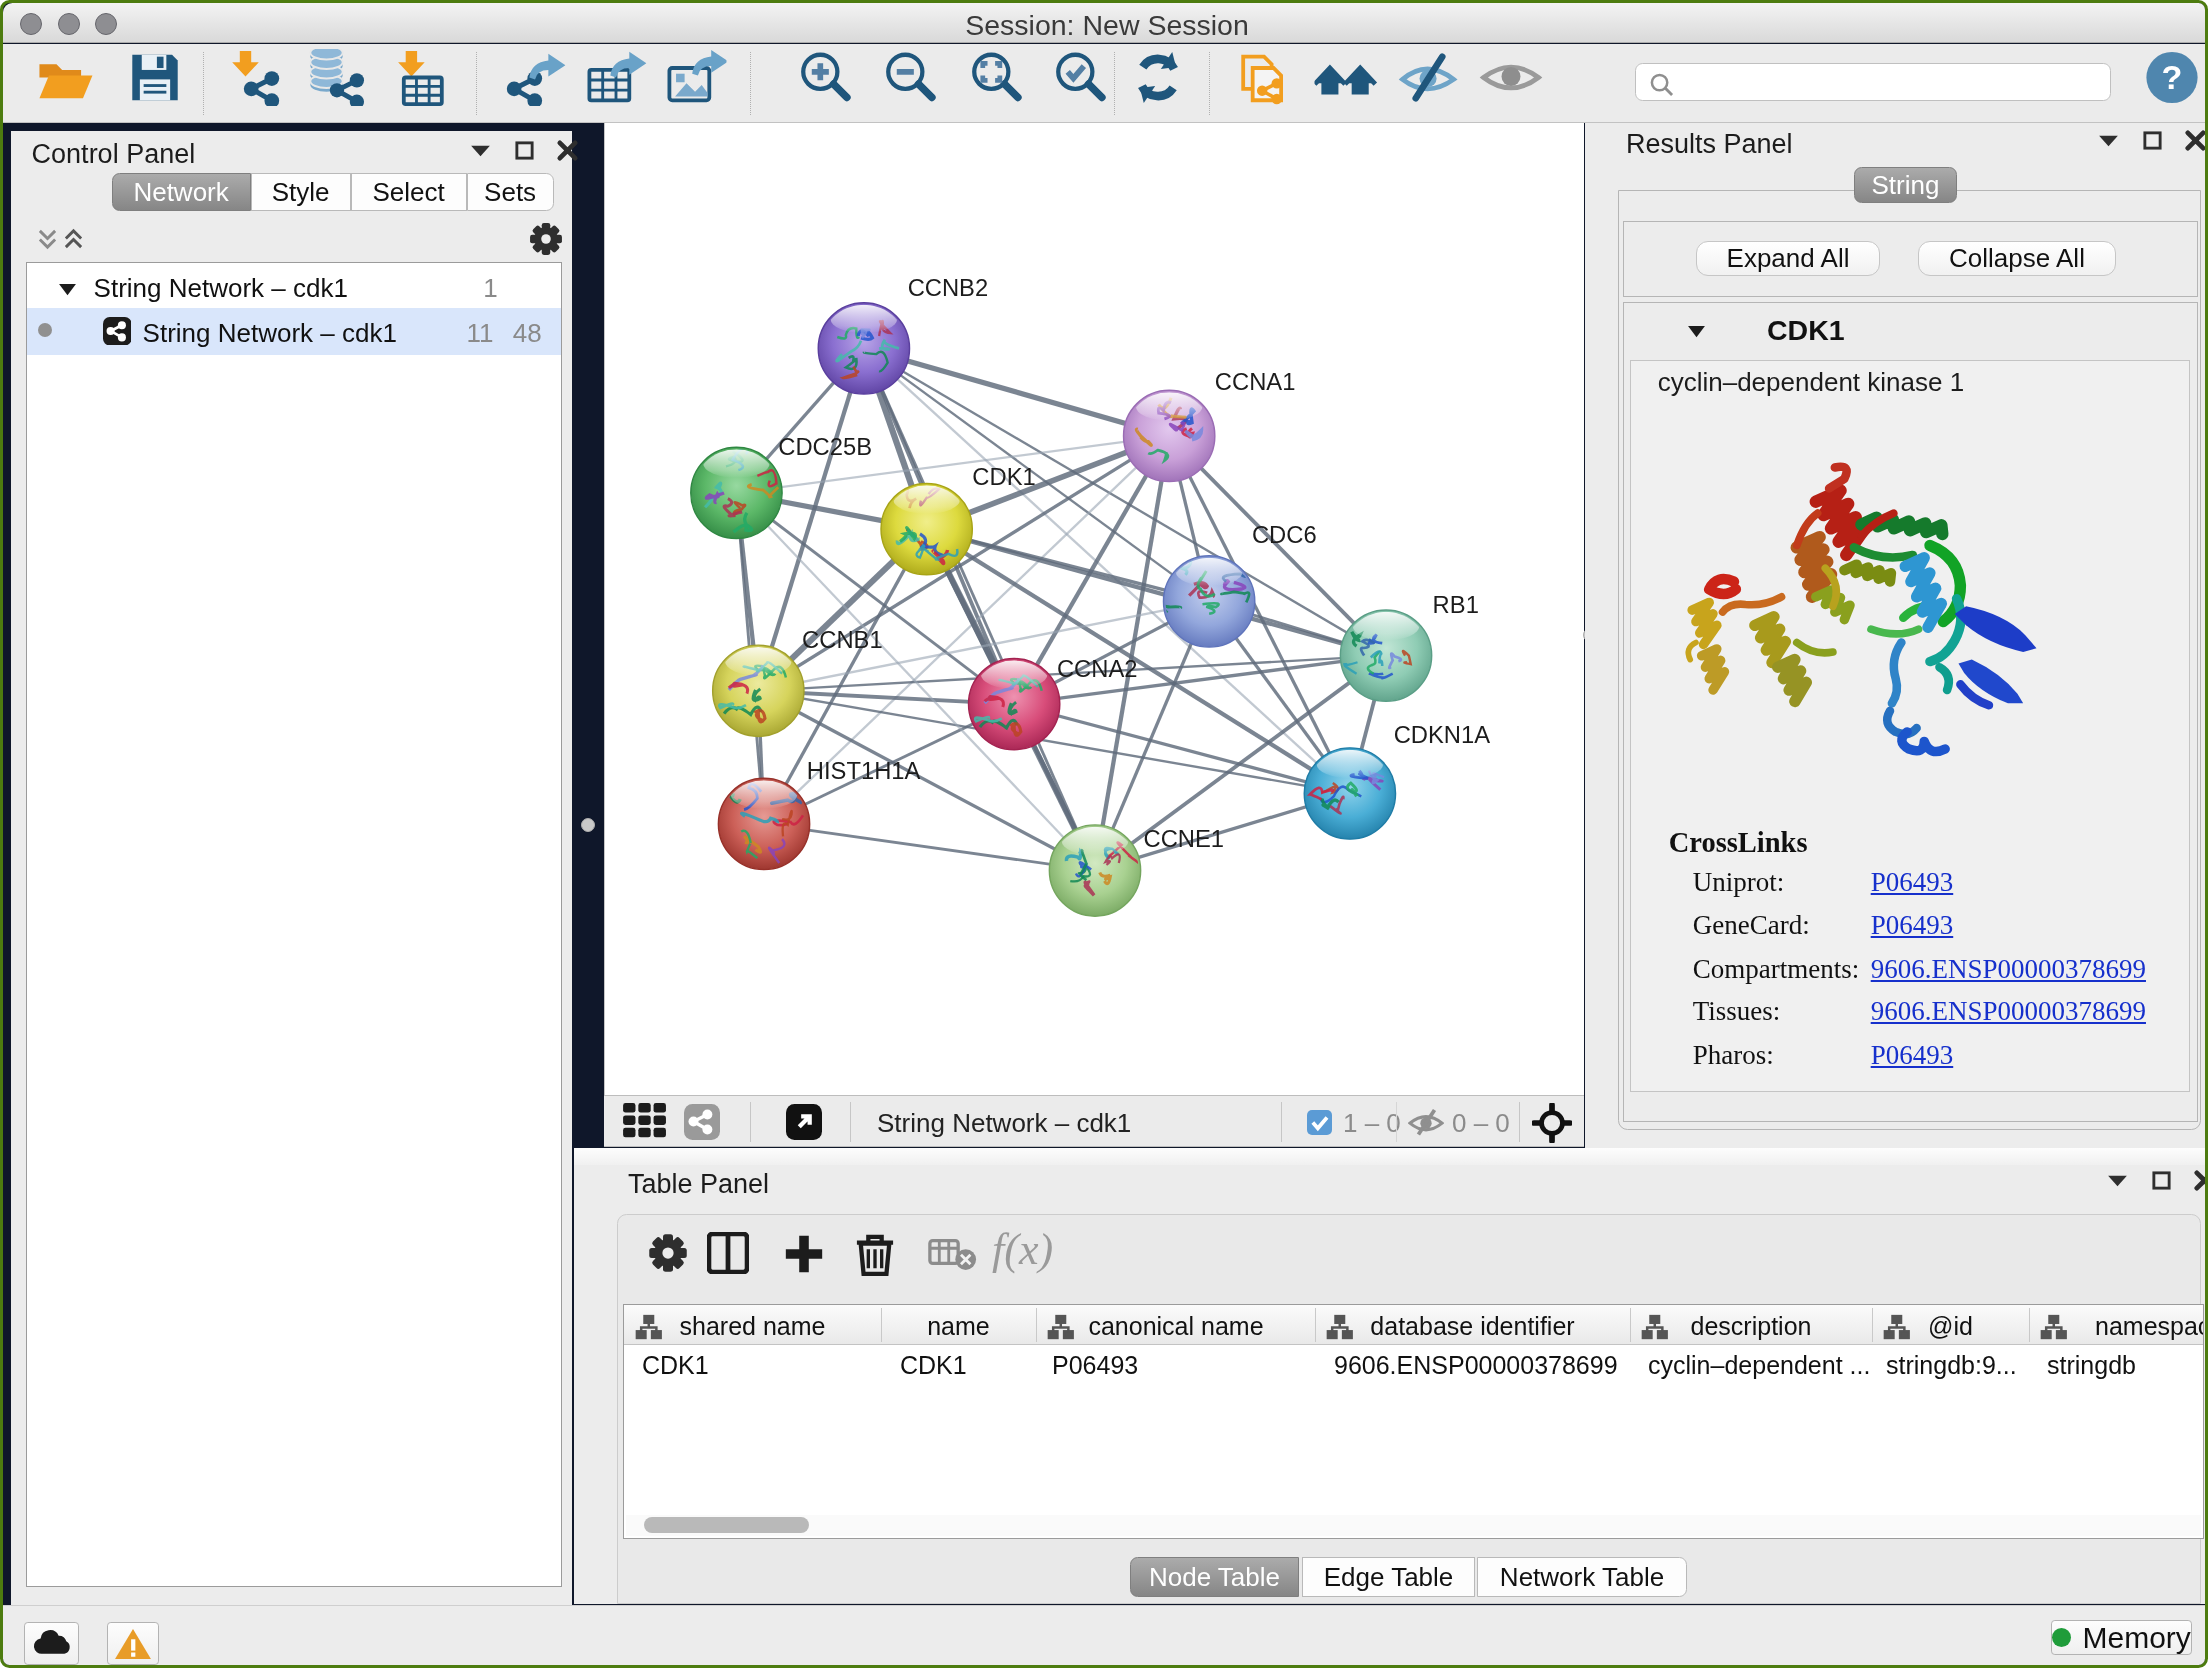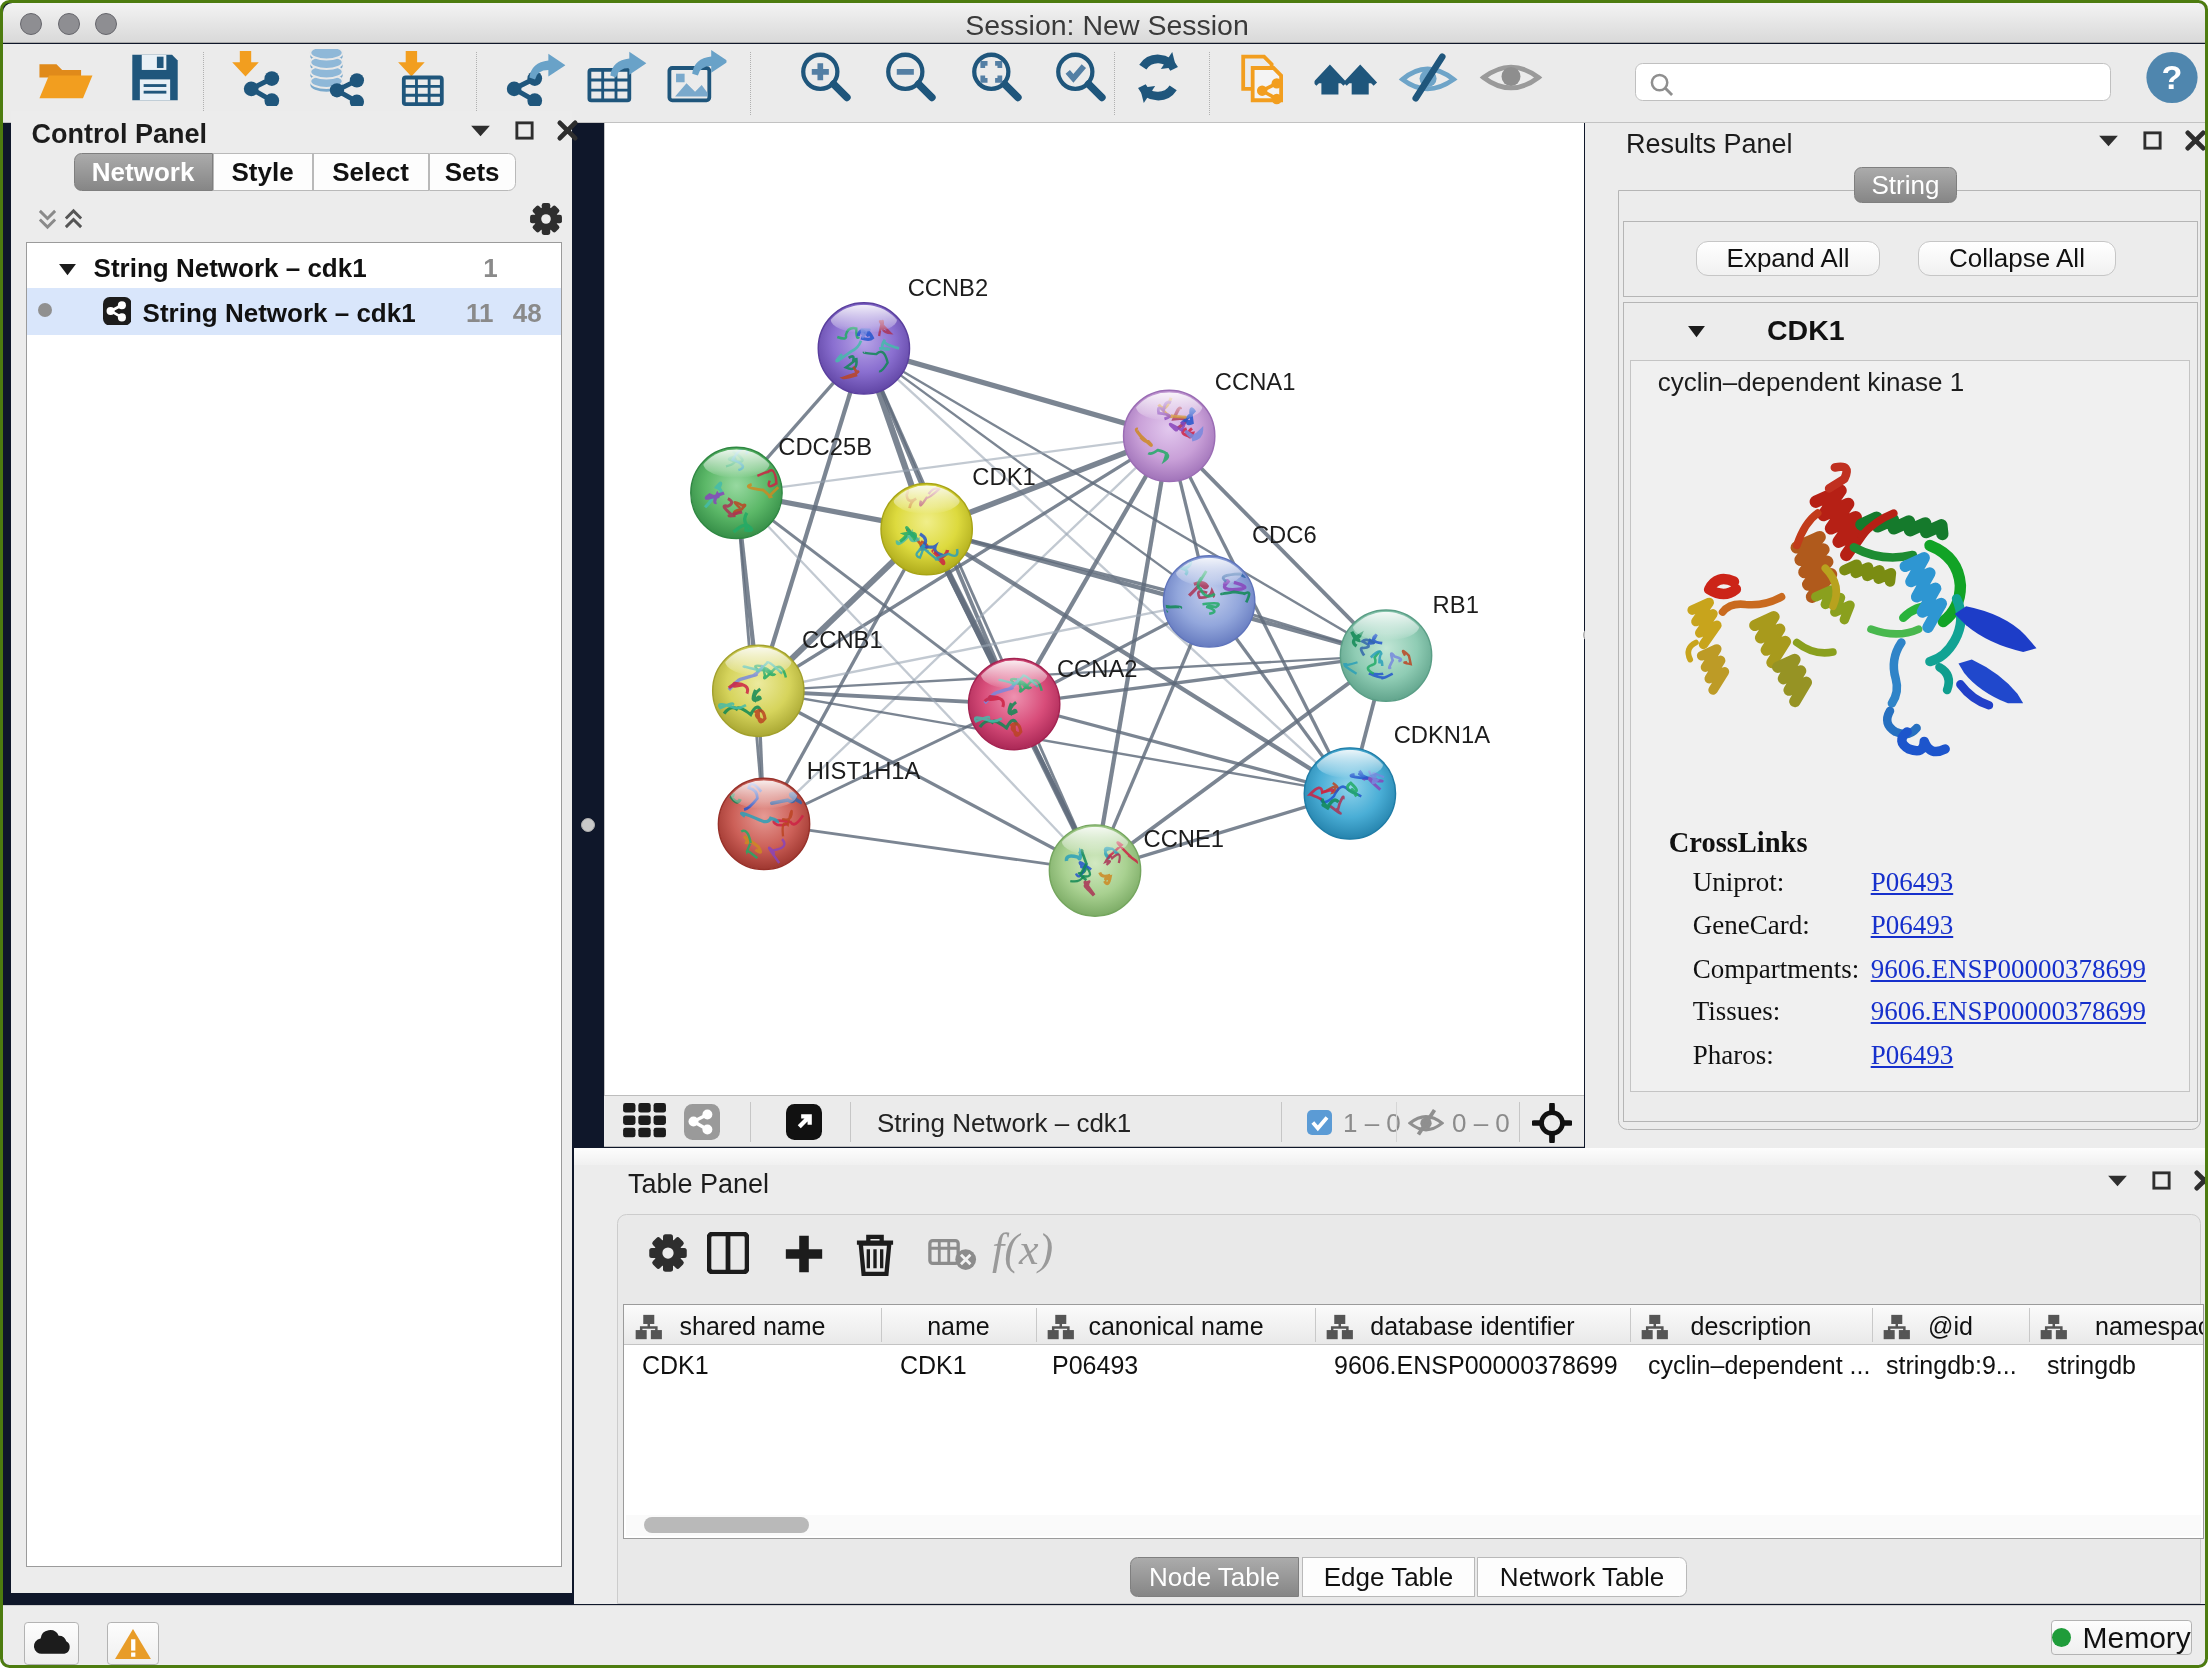--- a/index.html
+++ b/index.html
@@ -12,23 +12,23 @@
 #toolbar { left:0; top:41px; width:2208px; height:79px; background:#ebebeb; border-bottom:1px solid #c2c2c2; }
 .ti { position:absolute; top:45%; transform:translate(-50%,-50%); }
 .tsep { position:absolute; top:7.6px; height:63px; border-left:1.9px dotted #b0b0b0; }
 #searchbox { position:absolute; left:1632px; top:19px; width:476px; height:38px; background:#fff;
   border:1.4px solid #c0c0c0; border-radius:7.6px; }
 #searchbox svg { position:absolute; left:13.3px; top:7.6px; }
 .panel-title { font-size:27px; color:#1c1c1c; }
 .wb { display:inline-block; margin-left:21px; vertical-align:middle; }
 .wbg { white-space:nowrap; width:143px; }
 
-#cp { left:7.6px; top:108px; width:561px; height:1482px; background:#ececec;font-weight:bold; }
+#cp { left:7.6px; top:128px; width:561px; height:1482px; background:#ececec; }
 .tab { position:absolute; height:38px; border:1.4px solid #b9b9b9; background:#fdfdfd; color:#111;
-  font-size:26px; display:flex; align-items:center; justify-content:center; }
+  font-size:26px; display:flex; align-items:center; justify-content:center;margin-left:38px; }
 .tab.first { border-radius:7.6px 0 0 7.6px; }
 .tab.last { border-radius:0 7.6px 7.6px 0; }
 .tab.sel { background:linear-gradient(#ababab,#868686); color:#fff; border-color:#7f7f7f; }
 #cp-list { position:absolute; left:15px; top:131px; width:536px; height:1325px; background:#fff; border:1.4px solid #9b9b9b; }
 .trow { position:absolute; left:0; width:100%; font-size:26px; color:#111; }
 .num { position:absolute; color:#8a8a8a; font-size:26px; }
 
 #netview { left:601px; top:120px; width:980px; height:972px; background:#fff; border-left:1px solid #c6c6c6; }
 #nettb { left:601px; top:1092px; width:980px; height:52px; background:#ebebeb; border-top:1px solid #bdbdbd; border-bottom:1px solid #bdbdbd; }
 .ntsep { position:absolute; top:5.7px; height:40px; border-left:1.4px solid #c6c6c6; }

